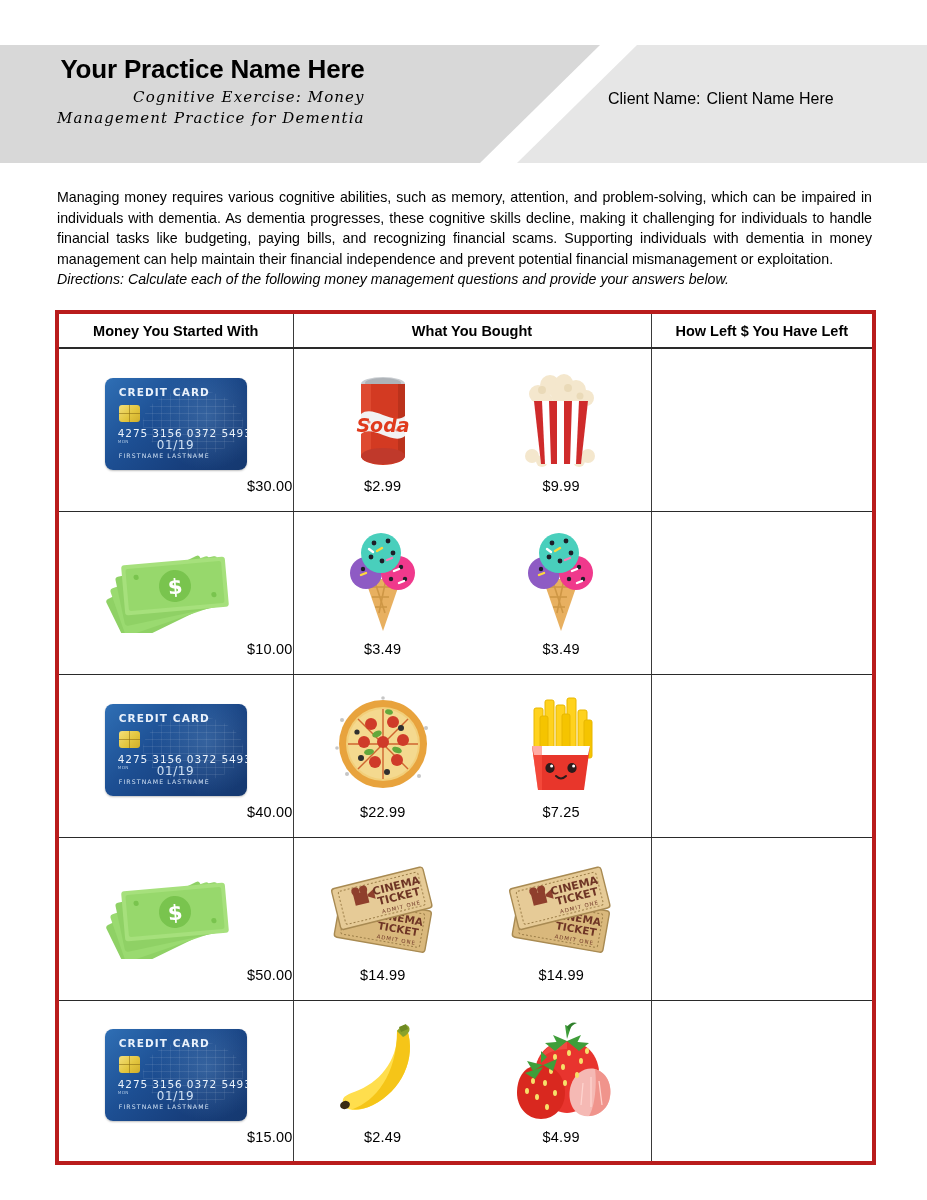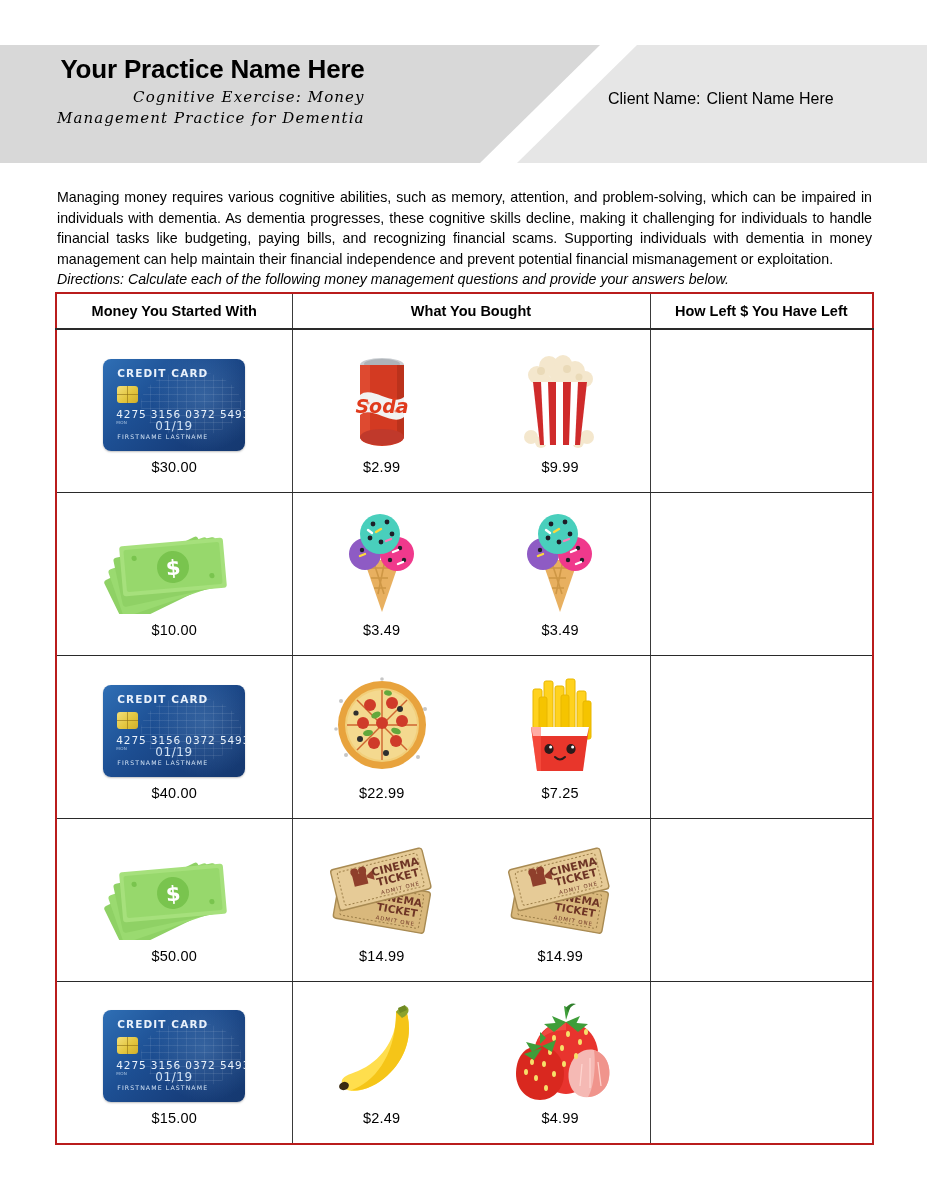--- a/index.html
+++ b/index.html
@@ -75,23 +75,23 @@
     font-size: 14.2px;
     line-height: 20.5px;
     text-align: justify;
   }
   .intro p { margin: 0; }
   .directions { font-style: italic; }
 
   
   .sheet {
     position: absolute;
-    left: 55px; top: 292px;
+    left: 55px; top: 310px;
     width: 817px;
-    border: 2px solid #b91c1c;
+    border: 4px solid #b91c1c;
     border-collapse: collapse;
     table-layout: fixed;
   }
   .sheet th, .sheet td {
     border: 1px solid #3a3a3a;
     padding: 0;
     vertical-align: middle;
     background: #fff;
   }
   .sheet thead th {
@@ -101,21 +101,21 @@
     text-align: center;
     border-bottom: 2px solid #2a2a2a;
   }
   .col-start { width: 236px; }
   .col-bought { width: 358px; }
   .col-left { width: 223px; }
   .sheet tbody tr { height: 163px; }
   .sheet tbody td { border-top: 1px solid #2a2a2a; border-bottom: 1px solid #2a2a2a; }
 
   .cell-start {
-    text-align: center;
+    text-align: right;
     padding: 10px 0 8px 0;
   }
   .cell-bought {
     padding: 10px 0 8px 0;
   }
   .items-row {
     display: flex;
     justify-content: space-around;
     align-items: flex-end;
   }

